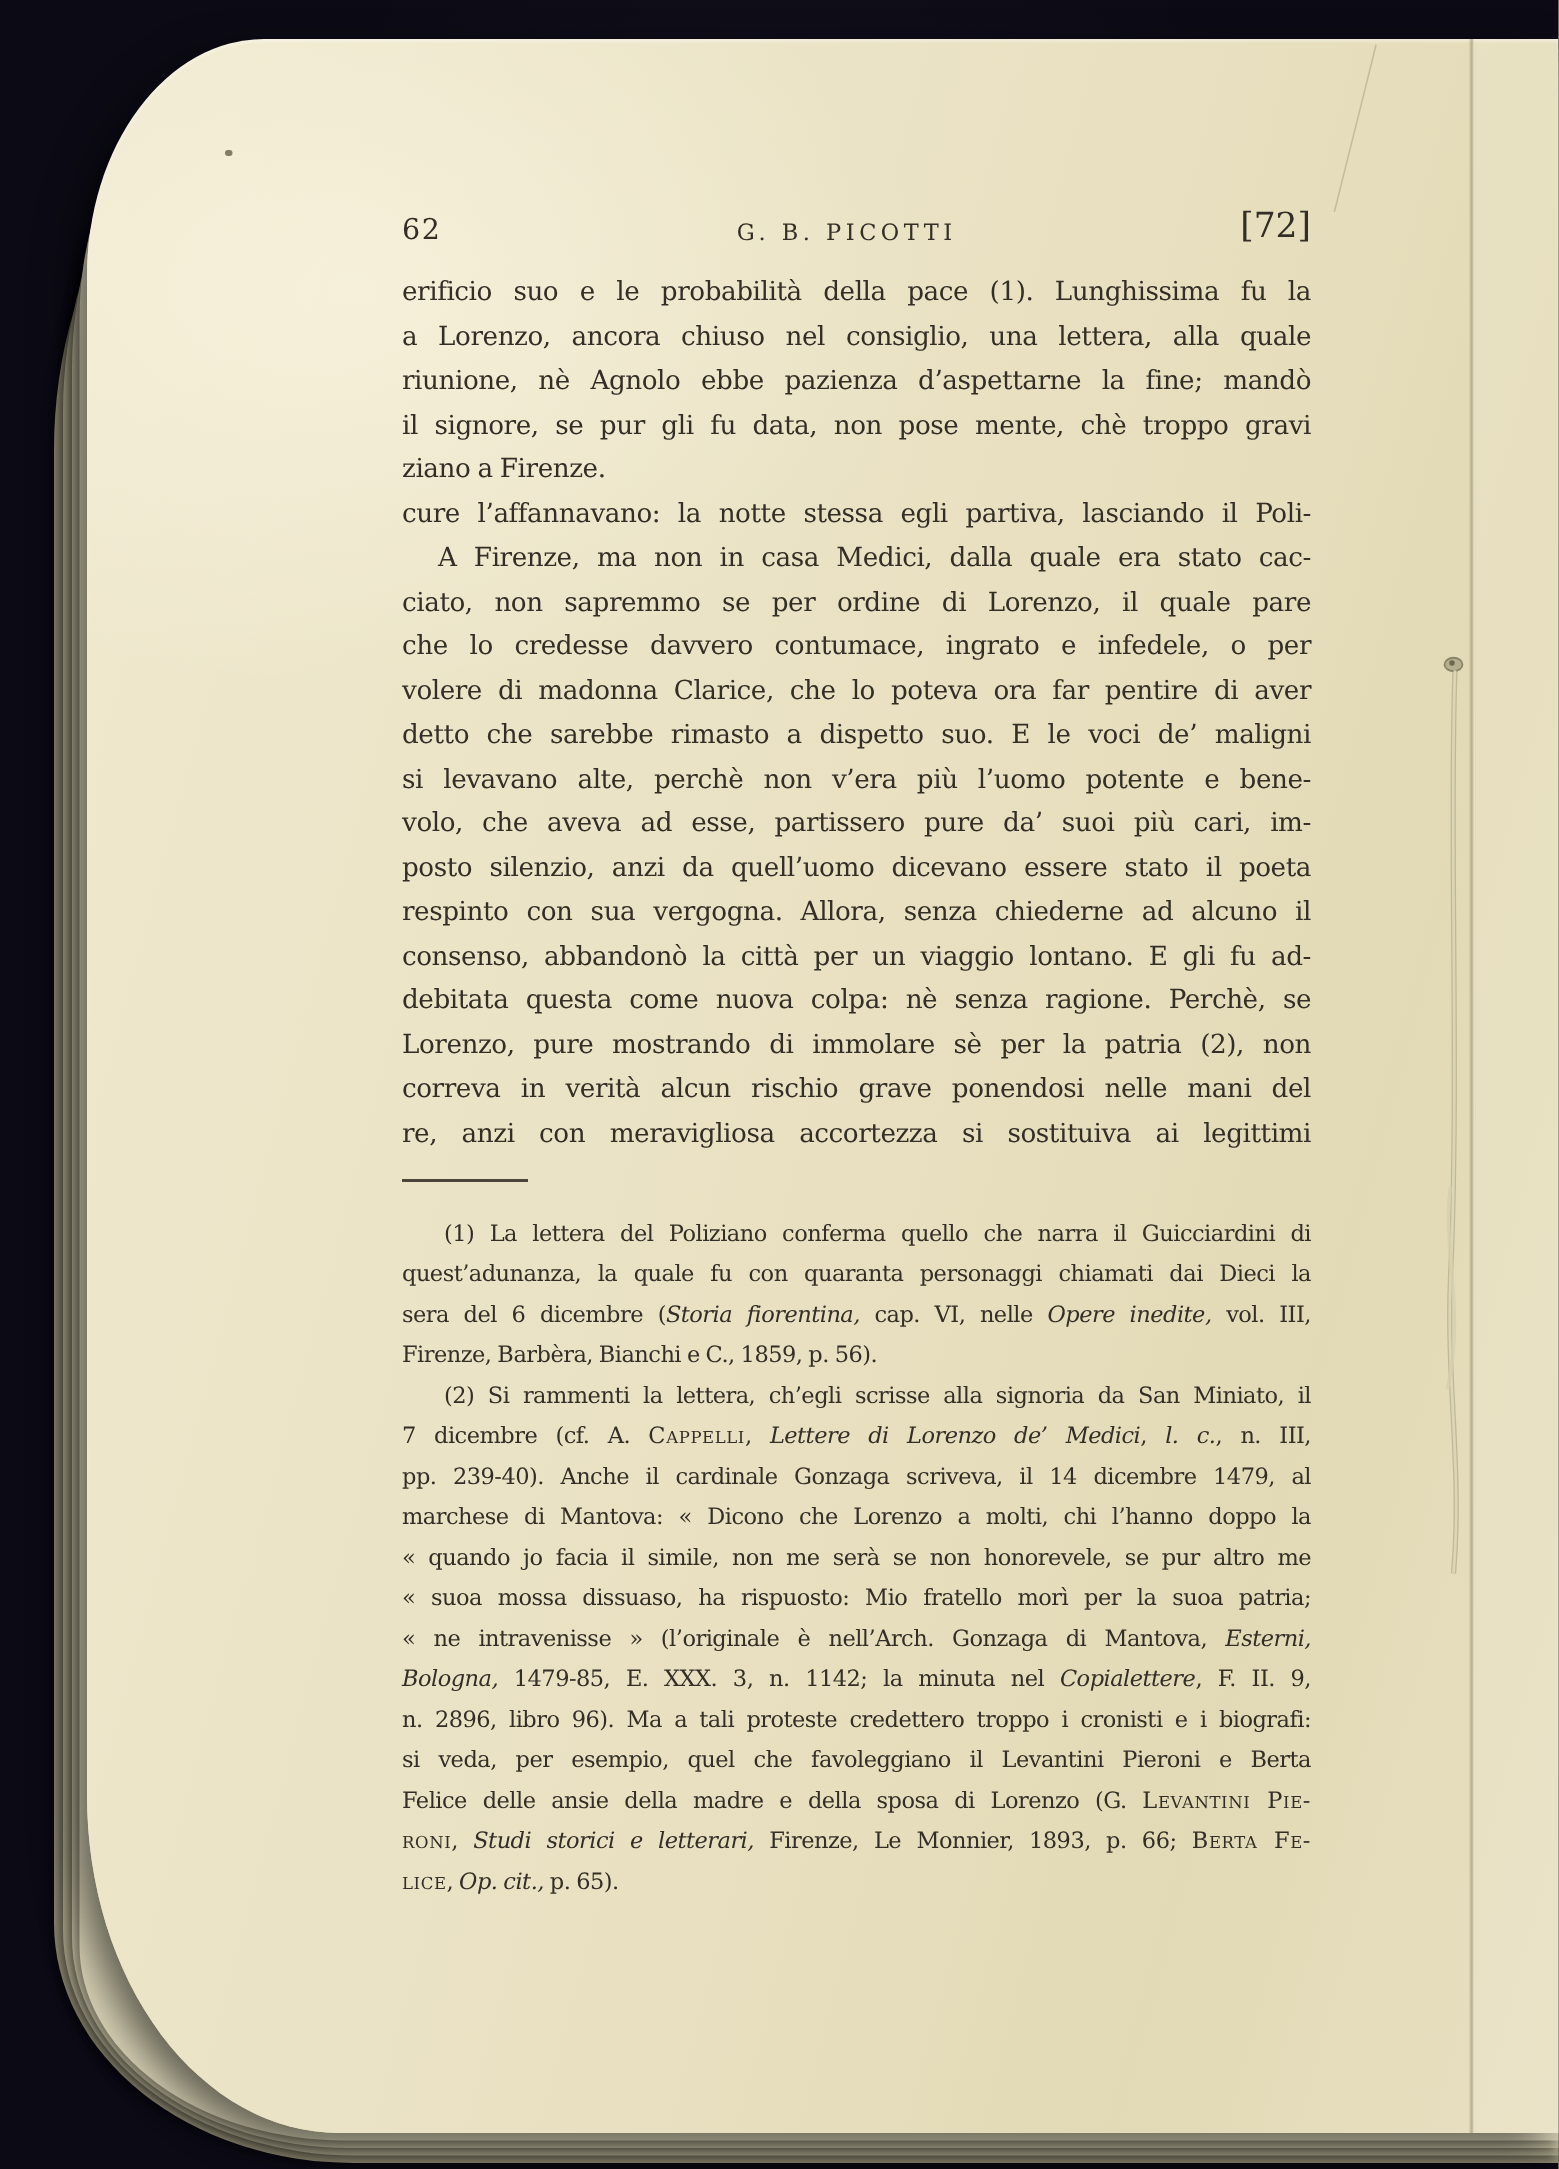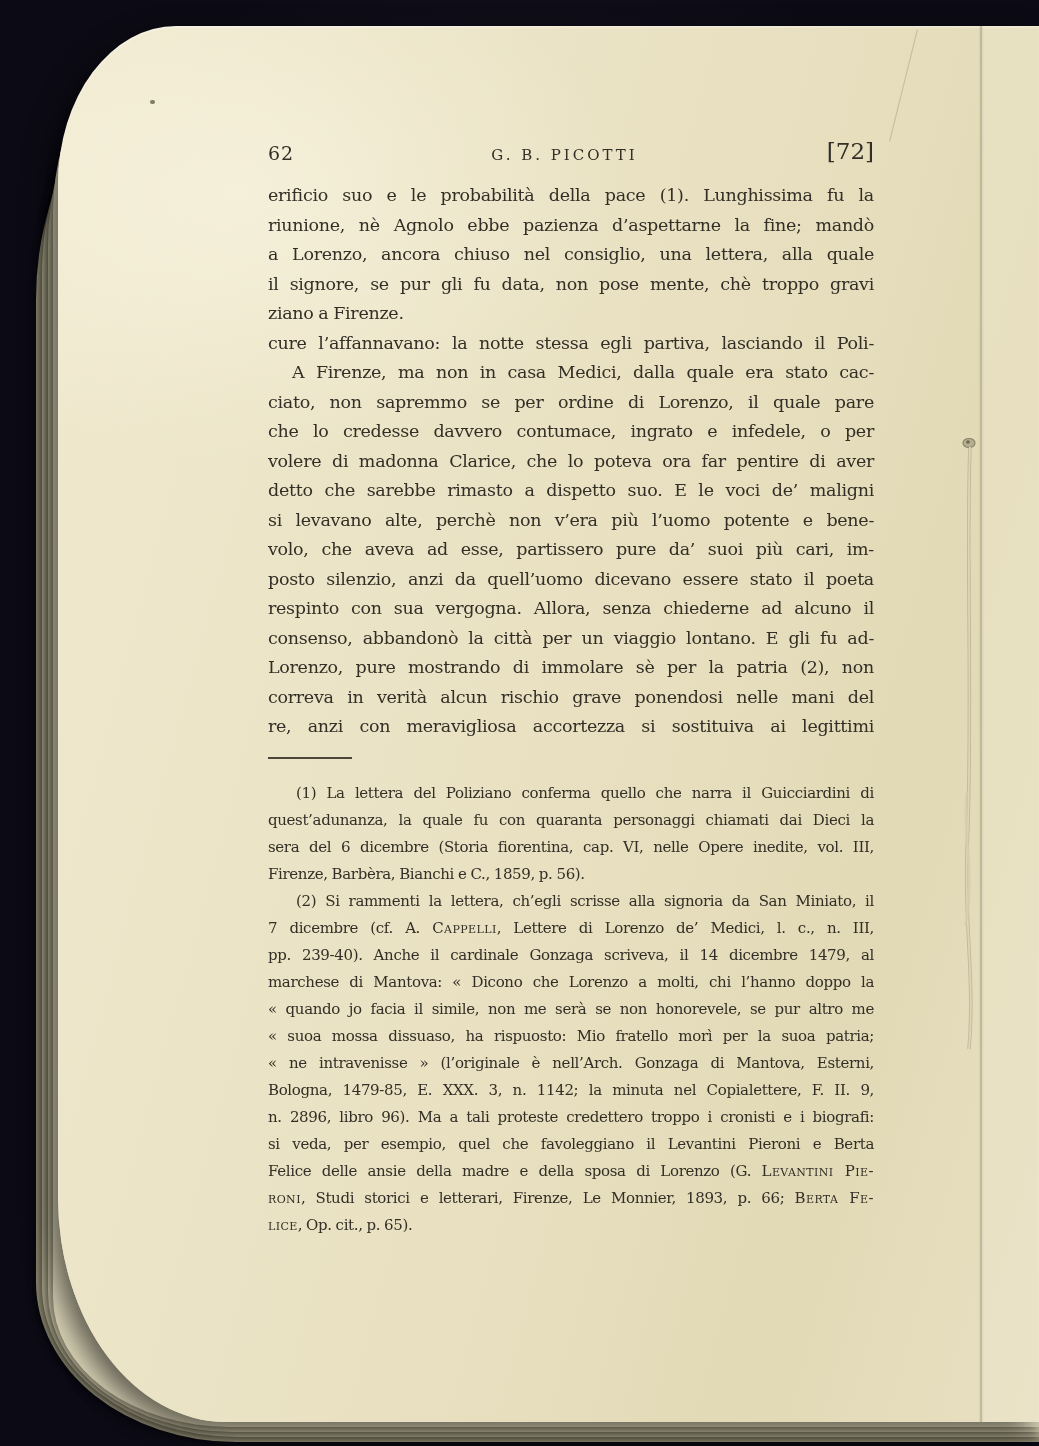--- a/index.html
+++ b/index.html
@@ -47,21 +47,21 @@
   .runtitle{font-size:15px;letter-spacing:3px;transform:translateX(4px);}
   .bracketno{font-size:23px;}
 
   .bodytext{margin-top:17px;font-size:17.5px;line-height:29.5px;letter-spacing:-0.3px;word-spacing:-0.5px;}
   .tline{text-align:justify;text-align-last:justify;}
   .tline.end{text-align-last:left;}
   .bodytext .tline.ind{text-indent:24px;}
   .fnsep{margin-top:15px;width:84px;border-top:2px solid #4c463a;}
   .footnotes{margin-top:21px;font-size:15px;line-height:27px;letter-spacing:-0.35px;word-spacing:-0.5px;}
   .footnotes .tline.ind{text-indent:28px;}
-  .i{}
+  .i{font-style:italic;}
   .sc{font-variant:small-caps;letter-spacing:.4px;}
 </style>
 </head>
 <body>
 
 <div class="scene">
   <div class="edge edge1"></div>
   <div class="edge edge2"></div>
   <div class="edge edge3"></div>
   <div class="edge edge4"></div>
@@ -82,35 +82,36 @@
 
     <div class="content">
       <div class="header-row">
         <span class="pageno">62</span>
         <span class="runtitle">G. B. PICOTTI</span>
         <span class="bracketno">[72]</span>
       </div>
 
       <div class="bodytext" id="body-text">
           <div class="tline"><span>erificio suo e le probabilità della pace (1). Lunghissima fu la</span></div>
+          <div class="tline"><span>a Lorenzo, ancora chiuso nel consiglio, una lettera, alla quale</span></div>
           <div class="tline"><span>riunione, nè Agnolo ebbe pazienza d’aspettarne la fine; mandò</span></div>
-          <div class="tline"><span>a Lorenzo, ancora chiuso nel consiglio, una lettera, alla quale</span></div>
           <div class="tline"><span>il signore, se pur gli fu data, non pose mente, chè troppo gravi</span></div>
           <div class="tline end"><span>ziano a Firenze.</span></div>
           <div class="tline"><span>cure l’affannavano: la notte stessa egli partiva, lasciando il Poli-</span></div>
           <div class="tline ind"><span>A Firenze, ma non in casa Medici, dalla quale era stato cac-</span></div>
           <div class="tline"><span>ciato, non sapremmo se per ordine di Lorenzo, il quale pare</span></div>
           <div class="tline"><span>che lo credesse davvero contumace, ingrato e infedele, o per</span></div>
           <div class="tline"><span>volere di madonna Clarice, che lo poteva ora far pentire di aver</span></div>
           <div class="tline"><span>detto che sarebbe rimasto a dispetto suo. E le voci de’ maligni</span></div>
           <div class="tline"><span>si levavano alte, perchè non v’era più l’uomo potente e bene-</span></div>
           <div class="tline"><span>volo, che aveva ad esse, partissero pure da’ suoi più cari, im-</span></div>
           <div class="tline"><span>posto silenzio, anzi da quell’uomo dicevano essere stato il poeta</span></div>
           <div class="tline"><span>respinto con sua vergogna. Allora, senza chiederne ad alcuno il</span></div>
           <div class="tline"><span>consenso, abbandonò la città per un viaggio lontano. E gli fu ad-</span></div>
+          <div class="tline"><span>debitata questa come nuova colpa: nè senza ragione. Perchè, se</span></div>
           <div class="tline"><span>Lorenzo, pure mostrando di immolare sè per la patria (2), non</span></div>
           <div class="tline"><span>correva in verità alcun rischio grave ponendosi nelle mani del</span></div>
           <div class="tline"><span>re, anzi con meravigliosa accortezza si sostituiva ai legittimi</span></div>
         </div>
 
       <div class="fnsep"></div>
 
       <div class="footnotes" id="footnotes">
           <div class="tline ind"><span>(1) La lettera del Poliziano conferma quello che narra il Guicciardini di</span></div>
           <div class="tline"><span>quest’adunanza, la quale fu con quaranta personaggi chiamati dai Dieci la</span></div>

